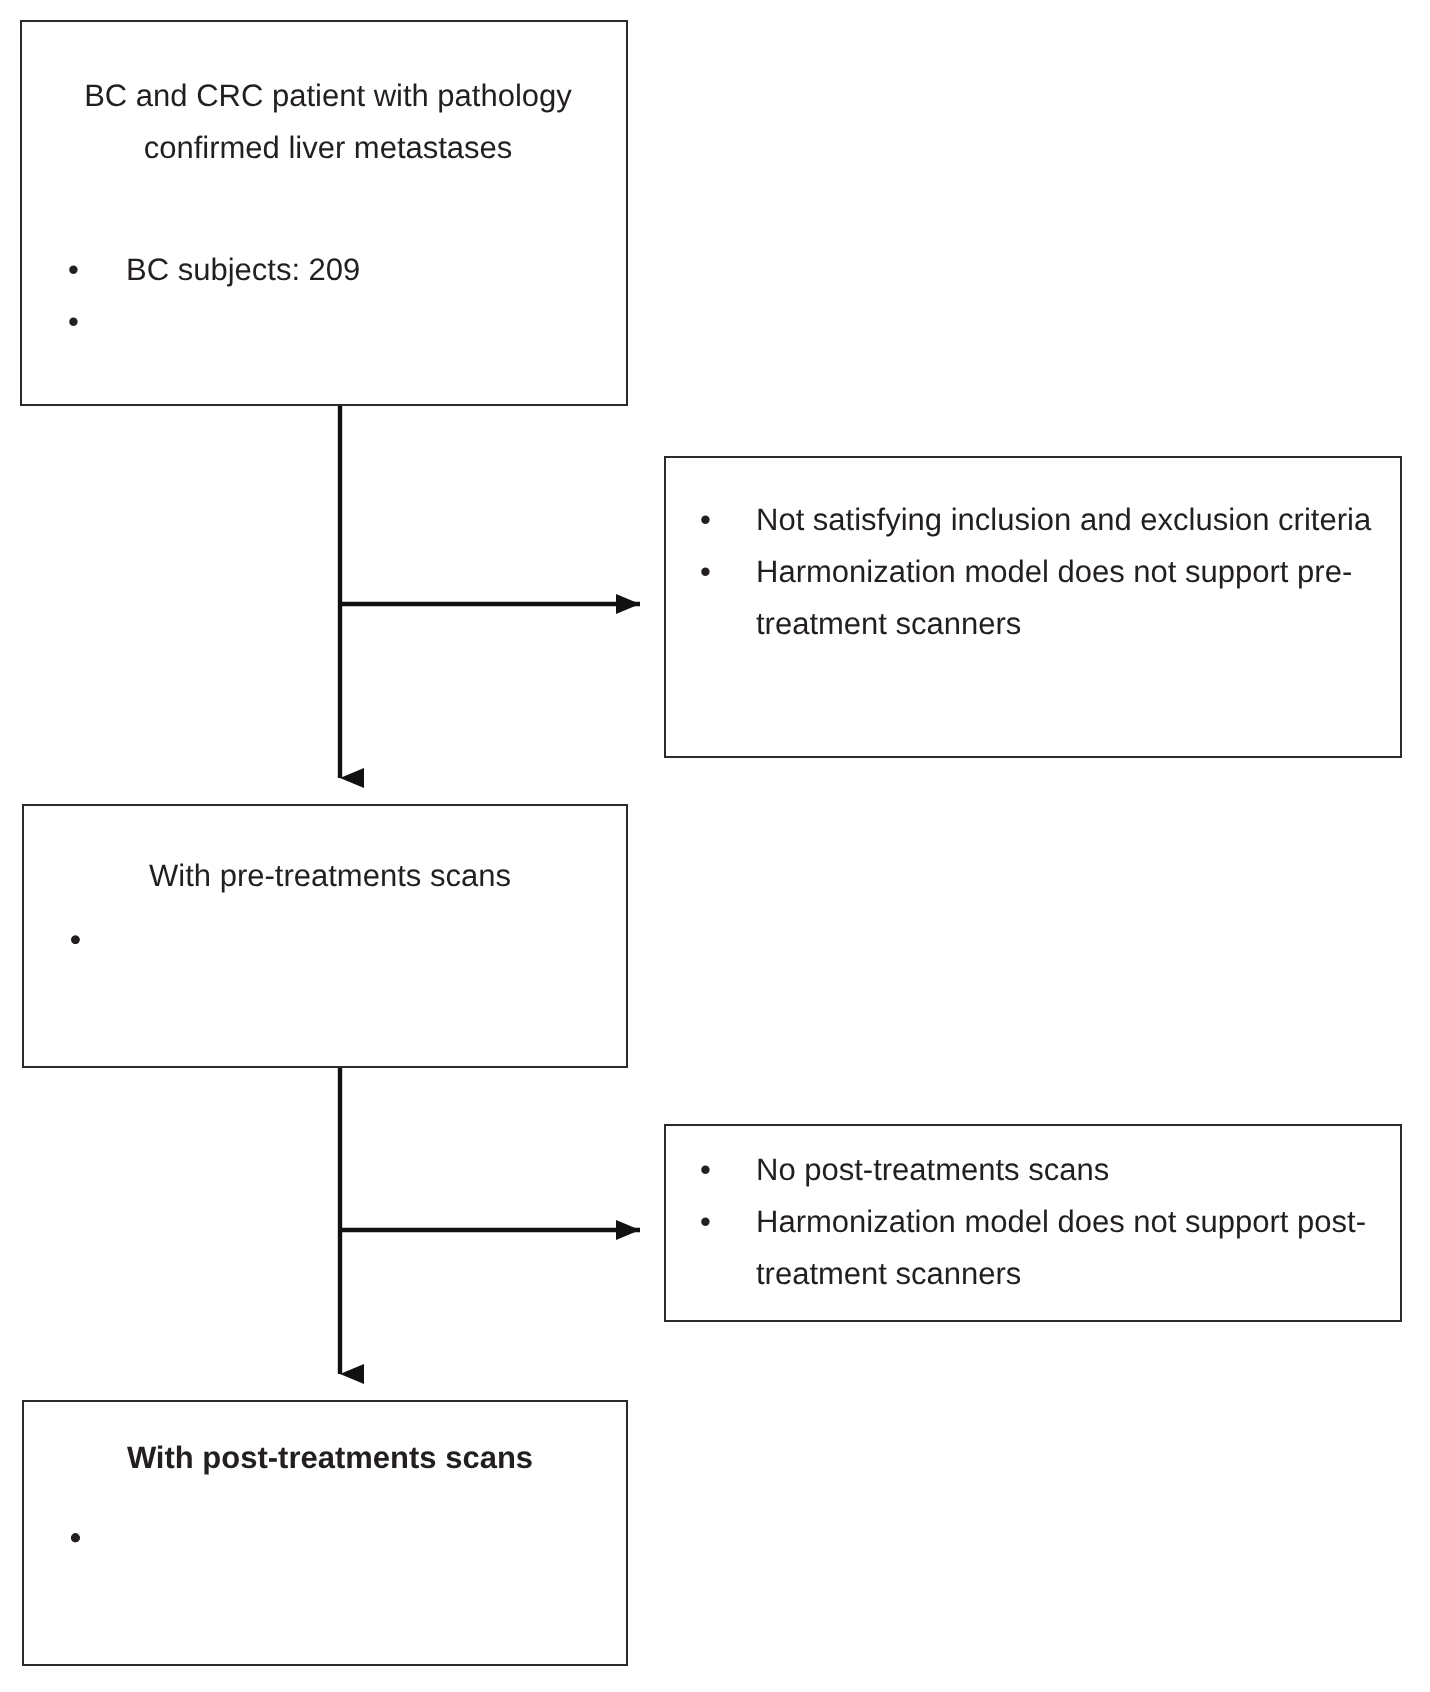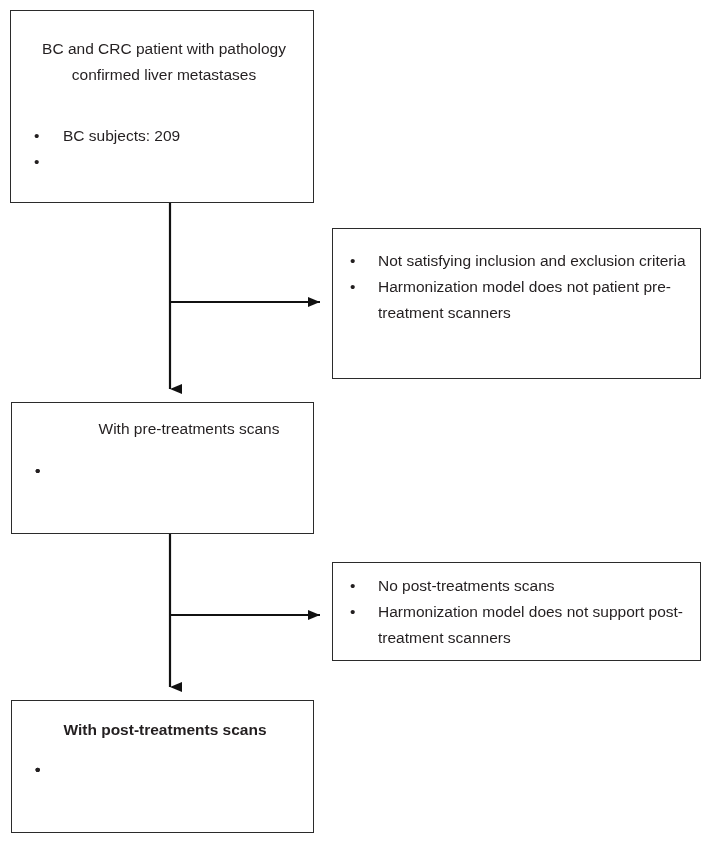--- a/index.html
+++ b/index.html
@@ -98,23 +98,22 @@
   
   #node-pre {
     left: 11px;
     top: 402px;
     width: 303px;
     height: 132px;
   }
   #node-pre .node-title {
     position: absolute;
     left: 17px;
-    top: 13px;
+    top: 23px;
     width: 272px;
-    margin-left: 24px;
   }
   #node-pre .bullet-list {
     position: absolute;
     left: 23px;
     top: 55px;
     width: 265px;
   }
   #node-pre .bullet-item { padding-left: 29px; }
 
   
@@ -202,21 +201,21 @@
   </div>
 
   <div class="node" id="node-exclude-pre">
     <ul class="bullet-list">
       <li class="bullet-item">
         <span class="bullet-dot">•</span>
         <span class="bullet-text">Not satisfying inclusion and exclusion criteria</span>
       </li>
       <li class="bullet-item">
         <span class="bullet-dot">•</span>
-        <span class="bullet-text">Harmonization model does not patient pre-treatment scanners</span>
+        <span class="bullet-text">Harmonization model does not support pre-treatment scanners</span>
       </li>
     </ul>
   </div>
 
   <div class="node" id="node-pre">
     <div class="node-title">With pre-treatments scans</div>
     <ul class="bullet-list">
       <li class="bullet-item">
         <span class="bullet-dot">•</span>
       </li>

